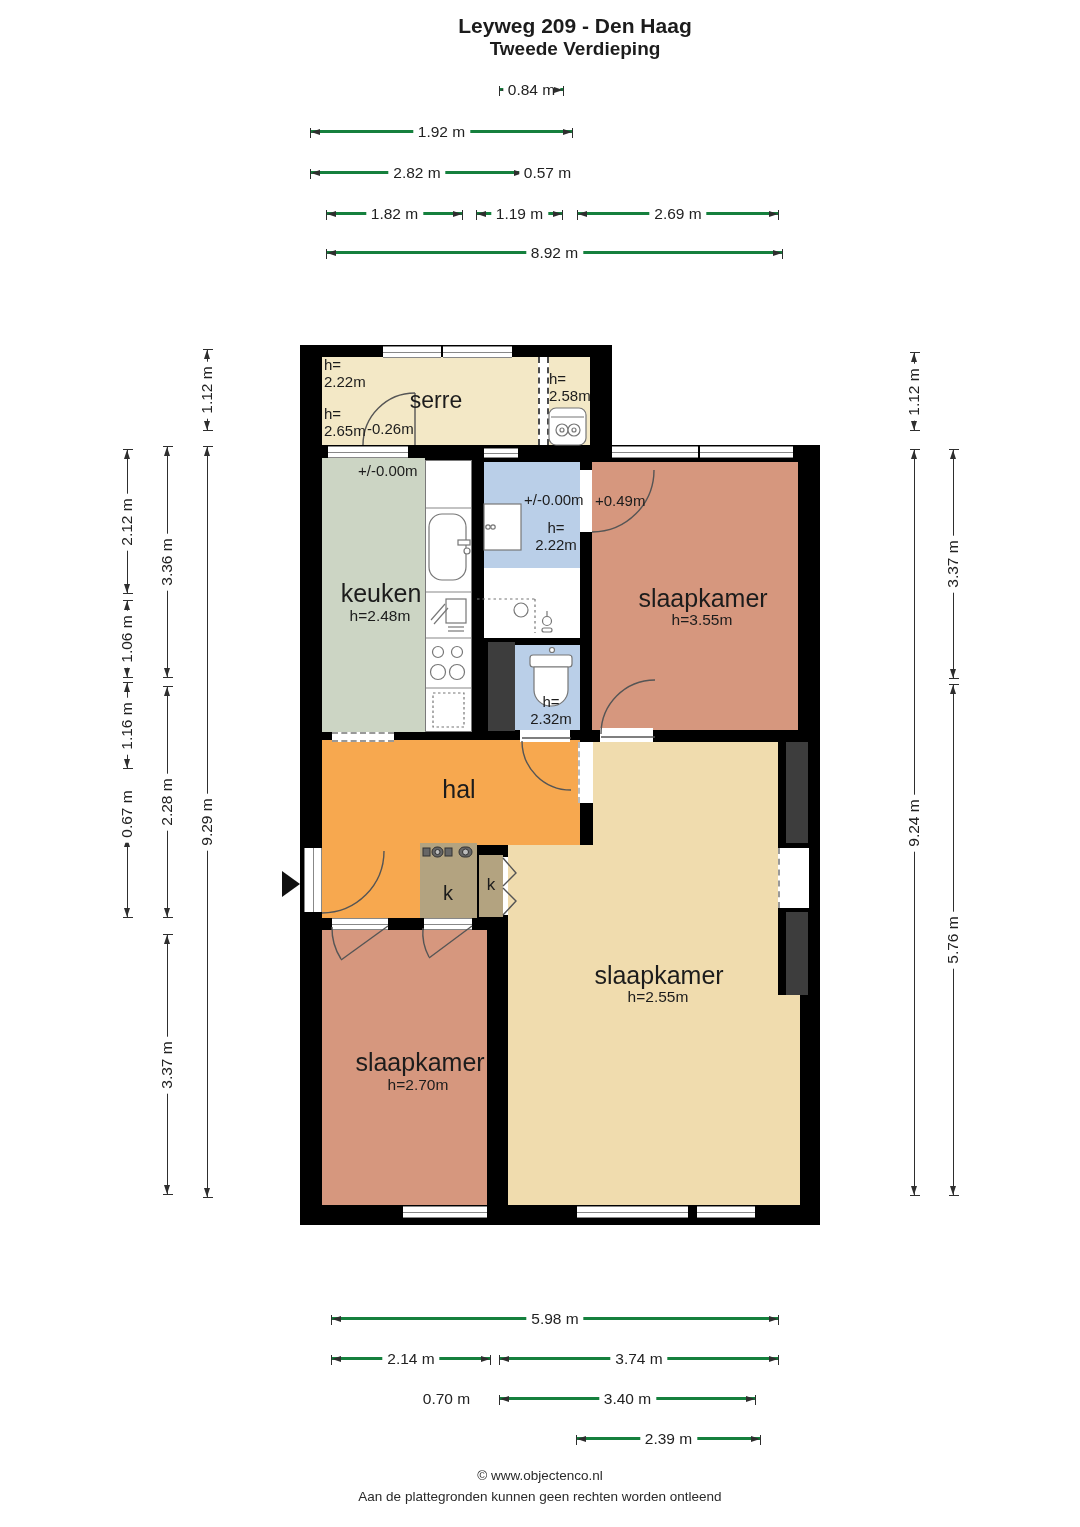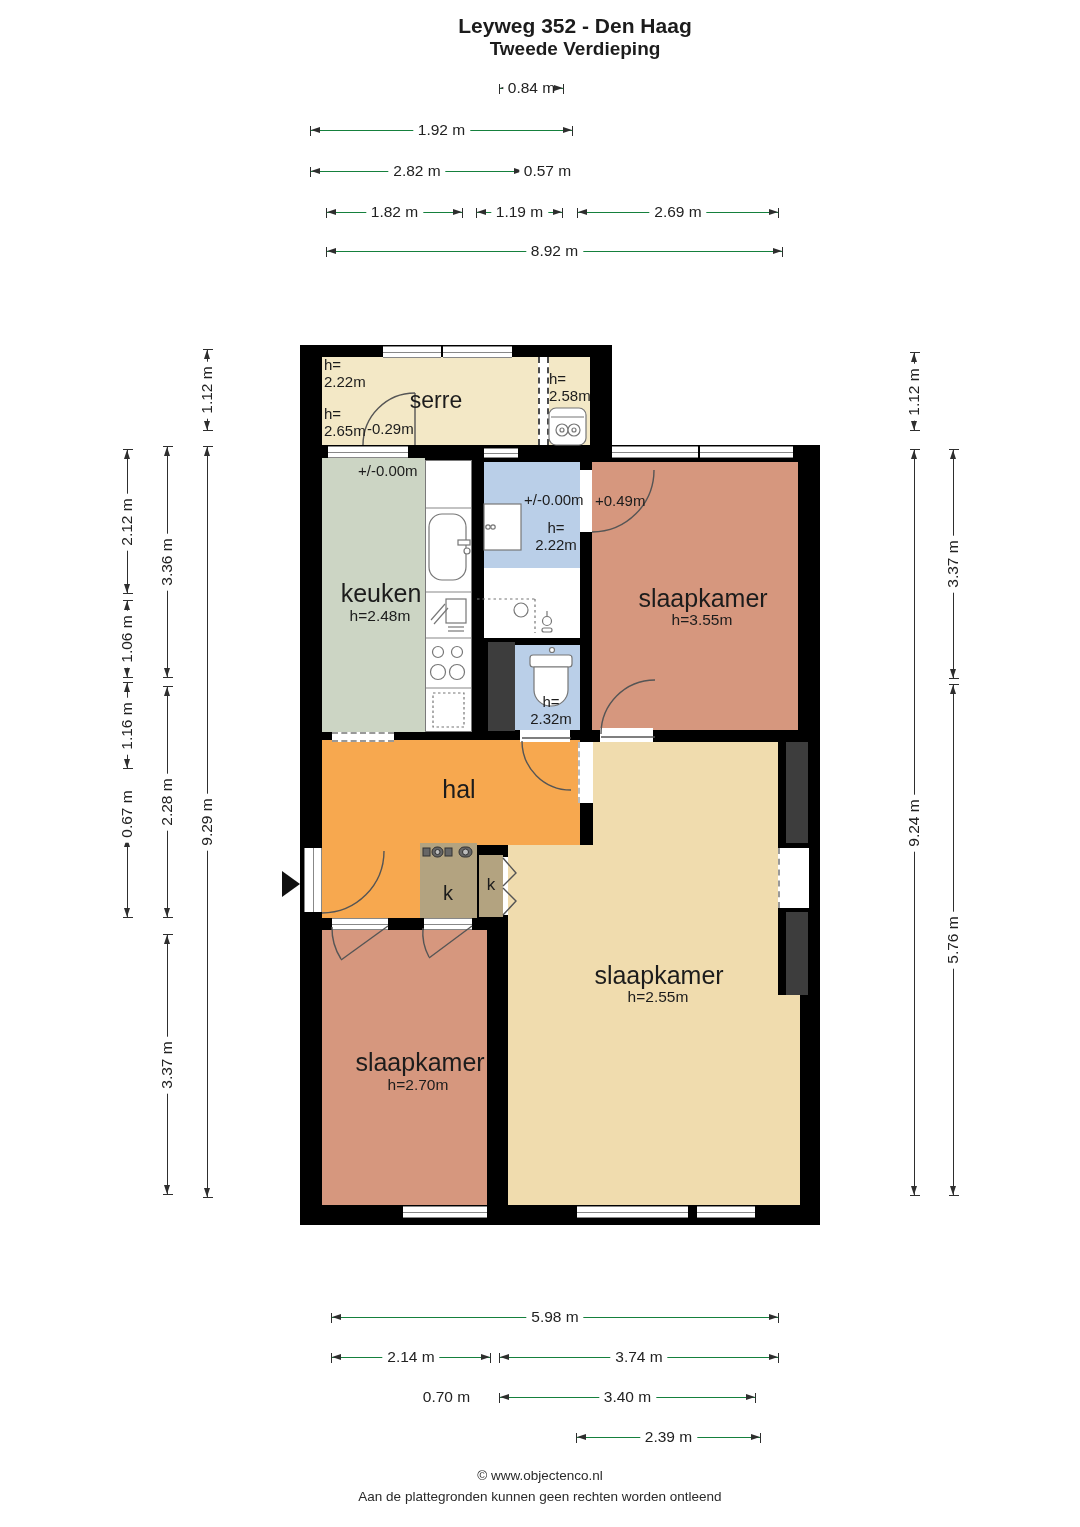--- a/index.html
+++ b/index.html
@@ -28,21 +28,21 @@
   .dash-v{position:absolute;background:#fff;border-left:2px dashed #bbb;box-sizing:border-box;}
   .dash-part{position:absolute;background:#fff;border-left:2px dashed #4a4a4a;border-right:2px dashed #4a4a4a;box-sizing:border-box;}
   
   .rname{position:absolute;transform:translate(-50%,-50%);font-size:25px;white-space:nowrap;}
   .rname.sm{font-size:23px;}
   .rsub{position:absolute;transform:translate(-50%,-50%);font-size:15.5px;white-space:nowrap;}
   .plabel{position:absolute;font-size:15px;line-height:1.12;white-space:pre-line;}
   .plabel.ctr{transform:translate(-50%,-50%);text-align:center;}
   .klabel{position:absolute;transform:translate(-50%,-50%);font-size:20px;}
   
-  .dh{position:absolute;border-top:1px solid #15803d;height:0;}
+  .dh{position:absolute;border-top:3px solid #15803d;height:0;}
   .dh::before{content:"";position:absolute;left:0;top:-4px;width:0;height:0;
       border-top:3.5px solid transparent;border-bottom:3.5px solid transparent;border-right:9px solid #2e2e2e;}
   .dh::after{content:"";position:absolute;right:0;top:-4px;width:0;height:0;
       border-top:3.5px solid transparent;border-bottom:3.5px solid transparent;border-left:9px solid #2e2e2e;}
   .dh .tick-l{position:absolute;left:-1px;top:-5px;height:10px;border-left:1px solid #2e2e2e;}
   .dh .tick-r{position:absolute;right:-1px;top:-5px;height:10px;border-left:1px solid #2e2e2e;}
   .dh .lbl{position:absolute;left:50%;top:-1px;transform:translate(-50%,-50%);background:#fff;
       padding:0 5px;font-size:15.5px;color:#222;white-space:nowrap;line-height:1.1;}
   .dv{position:absolute;border-left:1px solid #2e2e2e;width:0;}
   .dv::before{content:"";position:absolute;top:0;left:-4px;width:0;height:0;
@@ -58,21 +58,21 @@
   .dv.lbl-up .lbl{top:-24px;}
   
   .title-line{position:absolute;transform:translateX(-50%);font-weight:bold;white-space:nowrap;}
   .footer{position:absolute;left:0;width:1080px;text-align:center;font-size:13.5px;line-height:20.5px;color:#2a2a2a;}
 </style>
 </head>
 <body>
 
 <div class="page">
 
-  <span class="title-line" style="left:575px;top:14px;font-size:21px">Leyweg 352 - Den Haag</span>
+  <span class="title-line" style="left:575px;top:14px;font-size:21px">Leyweg 209 - Den Haag</span>
   <span class="title-line" style="left:575px;top:38px;font-size:19px">Tweede Verdieping</span>
 
   <div class="dh" style="left:500px;top:88px;width:63px">
       <i class="tick-l"></i>
       <i class="tick-r"></i>
       <span class="lbl">0.84 m</span>
     </div>
   <div class="dh" style="left:311px;top:130px;width:261px">
       <i class="tick-l"></i>
       <i class="tick-r"></i>
@@ -346,21 +346,21 @@
       </g>
       <polygon points="282,871 300,884 282,897" fill="#111" stroke="none"></polygon>
     </g>
   </svg>
 
   <span class="rname sm" style="left:436px;top:400px">serre</span>
   <span class="plabel" style="left:324px;top:357px">h=
 2.22m</span>
   <span class="plabel" style="left:324px;top:406px">h=
 2.65m</span>
-  <span class="plabel" style="left:367px;top:421px">-0.29m</span>
+  <span class="plabel" style="left:367px;top:421px">-0.26m</span>
   <span class="plabel" style="left:549px;top:371px">h=
 2.58m</span>
 
   <span class="plabel" style="left:358px;top:463px">+/-0.00m</span>
   <span class="rname" style="left:381px;top:593px">keuken</span>
   <span class="rsub" style="left:380px;top:616px">h=2.48m</span>
 
   <span class="plabel" style="left:524px;top:492px">+/-0.00m</span>
   <span class="plabel ctr" style="left:556px;top:537px">h=
 2.22m</span>

